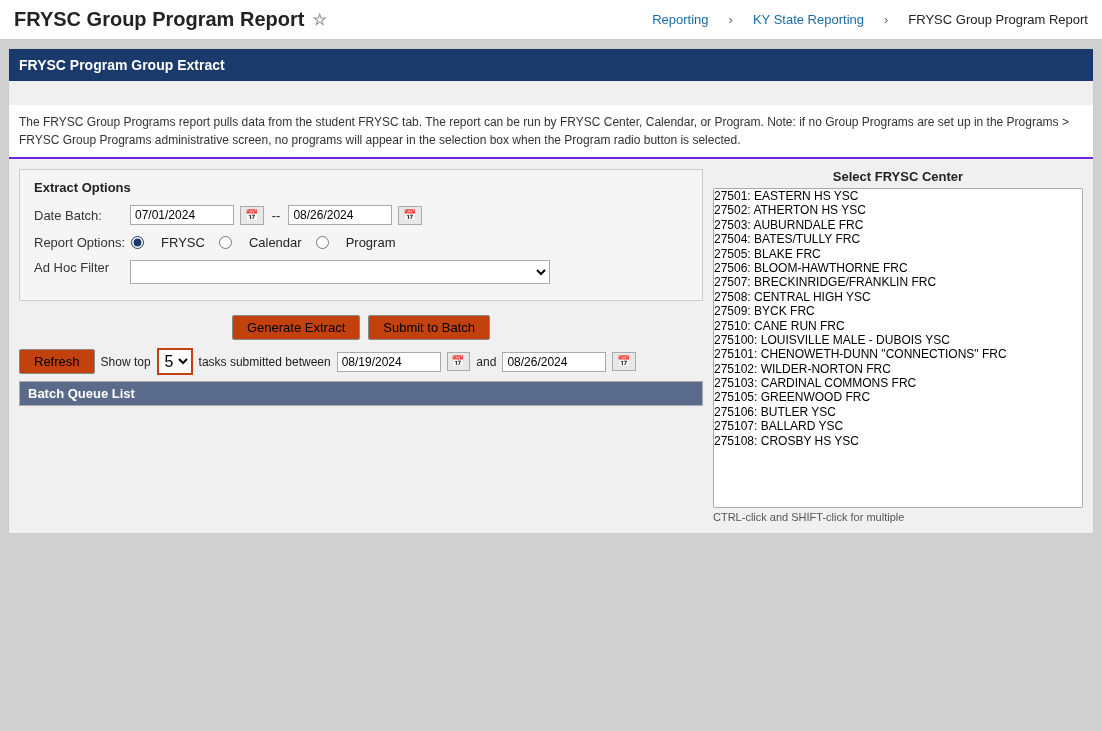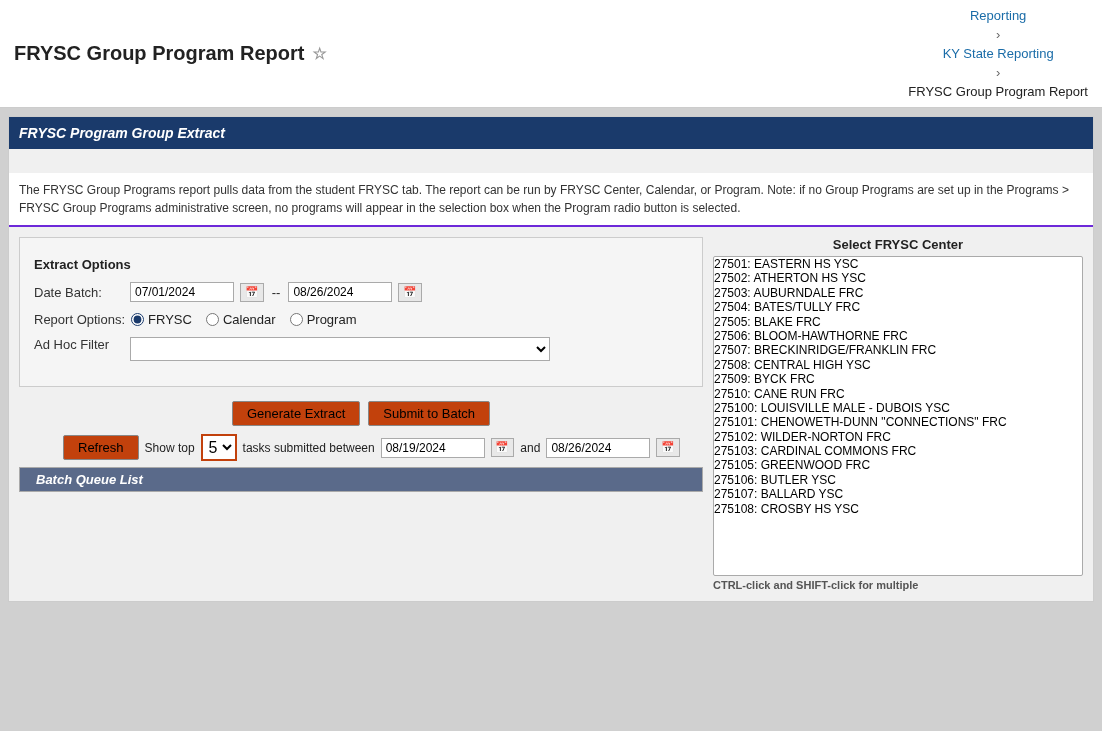--- a/index.html
+++ b/index.html
@@ -20,40 +20,38 @@
       display: flex;
       align-items: center;
       gap: 8px;
     }
     .star-icon { color: #999; font-size: 16px; cursor: pointer; }
     .breadcrumb {
       font-size: 13px;
       color: #1a6ca8;
       display: flex;
       align-items: center;
-      gap: 4px;
-      flex-direction: column;
+      gap: 20px;
     }
     .breadcrumb a { color: #1a6ca8; text-decoration: none; }
     .breadcrumb .sep { color: #666; }
     .breadcrumb .current { color: #222; }
 
     .main-content {
       margin: 8px;
       background: #f0f0f0;
       border: 1px solid #ccc;
     }
 
     .section-header {
       background: #1a3a6b;
       color: #fff;
       padding: 8px 10px;
       font-size: 14px;
       font-weight: bold;
-      font-style: italic;
     }
 
     .description-box {
       background: #fff;
       border-bottom: 2px solid #6d28d9;
       padding: 8px 10px;
       font-size: 12px;
       color: #333;
       line-height: 1.5;
       margin-top: 24px;
@@ -71,21 +69,21 @@
     }
 
     .right-panel {
       width: 370px;
       flex-shrink: 0;
     }
 
     .extract-options-box {
       background: #f5f5f5;
       border: 1px solid #ccc;
-      padding: 19px 14px;
+      padding: 10px 14px;
     }
 
     .extract-options-title {
       font-weight: bold;
       margin-bottom: 10px;
       font-size: 13px;
     }
 
     .form-row {
       display: flex;
@@ -120,21 +118,21 @@
 
     .radio-group {
       display: flex;
       align-items: center;
       gap: 14px;
     }
 
     .radio-option {
       display: flex;
       align-items: center;
-      gap: 4px;
+      gap: 17px;
       cursor: pointer;
     }
 
     .adhoc-row {
       display: flex;
       align-items: flex-start;
       gap: 6px;
       margin-bottom: 6px;
     }
 
@@ -160,21 +158,20 @@
       border: 1px solid #aaa;
       background: #fff;
       overflow-y: scroll;
       font-size: 12px;
     }
 
     .frysc-hint {
       font-size: 11px;
       color: #555;
       margin-top: 3px;
-      font-weight: bold;
     }
 
     .buttons-row {
       display: flex;
       justify-content: center;
       gap: 8px;
       margin: 14px 0 8px 0;
     }
 
     .btn {
@@ -185,45 +182,43 @@
       cursor: pointer;
       border-radius: 2px;
     }
 
     .batch-controls {
       display: flex;
       align-items: center;
       gap: 6px;
       margin-bottom: 6px;
       flex-wrap: wrap;
-      margin-left: 44px;
     }
 
     .batch-label { font-size: 12px; }
 
     .top-select {
       border: 2px solid #c2410c;
       background: #fff;
       font-size: 16px;
       padding: 2px 2px;
       width: 36px;
     }
 
     .batch-queue-box {
       border: 1px solid #aaa;
       background: #fff;
     }
 
     .batch-queue-header {
       background: #5a6a8a;
       color: #fff;
-      padding: 4px 16px;
-      font-size: 13px;
-      font-weight: bold;
-      font-style: italic;
+      padding: 4px 8px;
+      font-size: 13px;
+      font-weight: bold;
     }
 
     .batch-table {
       width: 100%;
       border-collapse: collapse;
       font-size: 12px;
     }
 
     .batch-table th {
       text-align: left;

